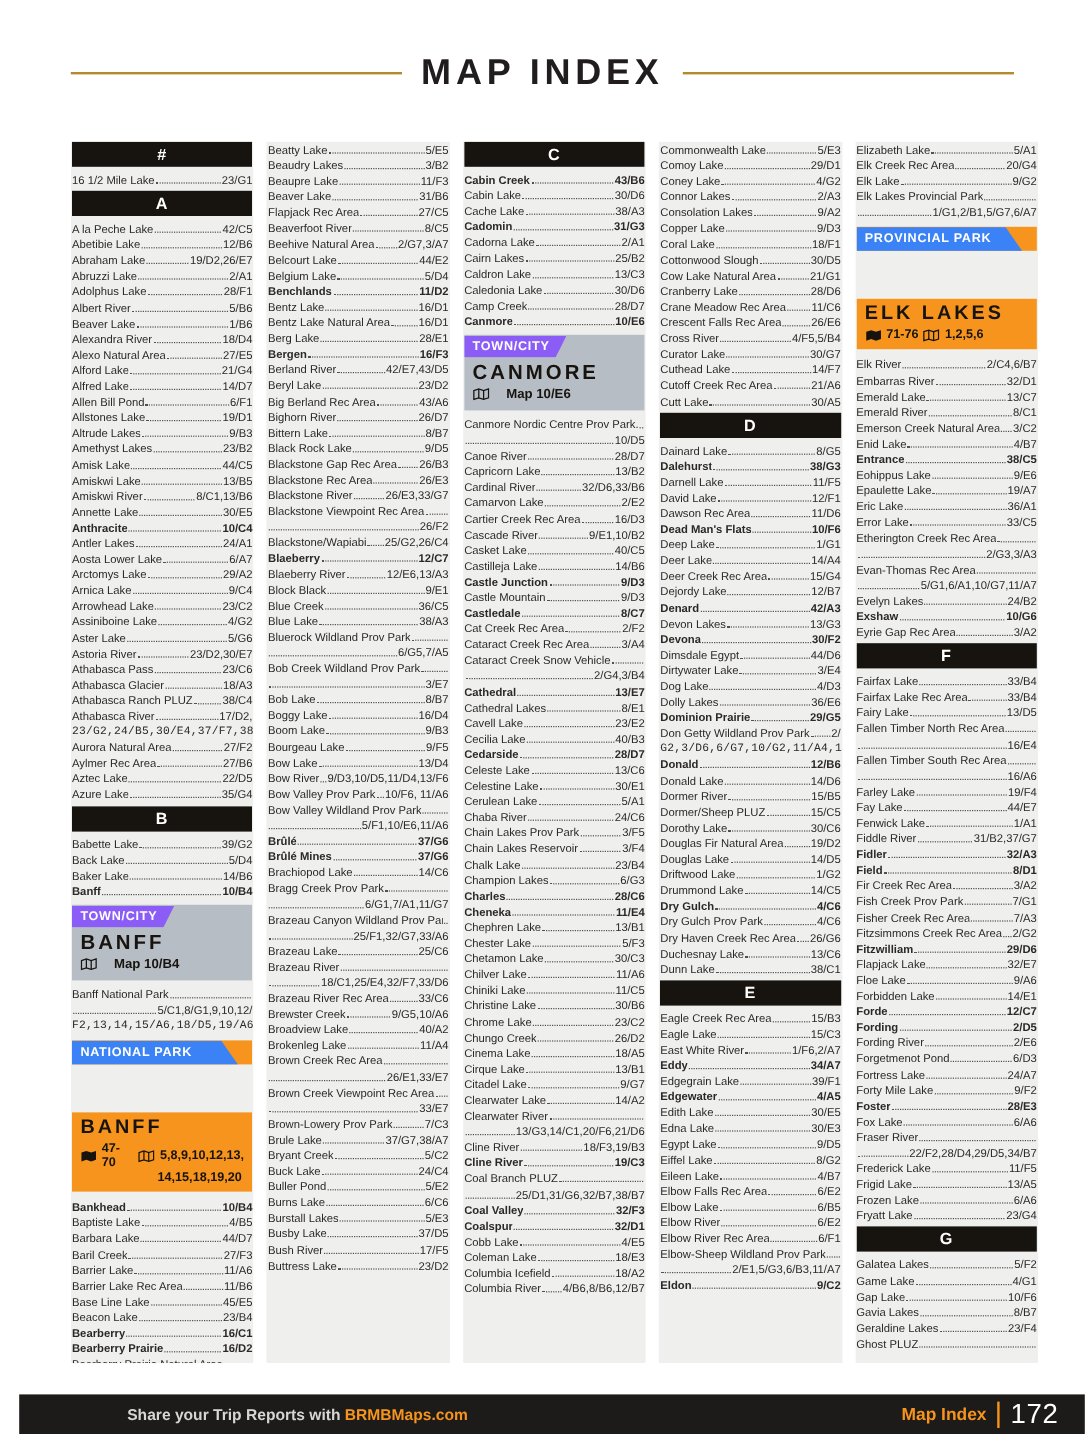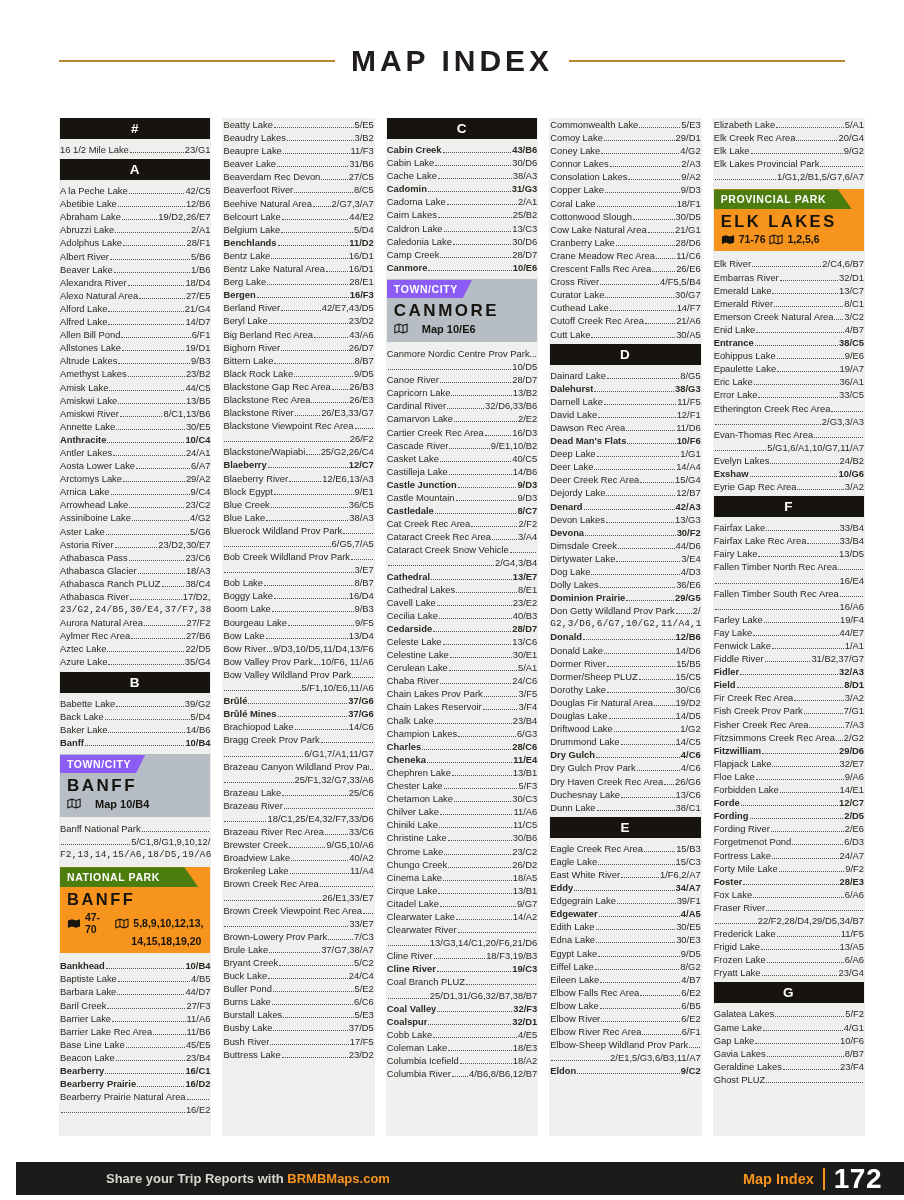--- a/index.html
+++ b/index.html
@@ -28,36 +28,36 @@
   .citybox{background:#b7bdc5;margin:5px 0;padding-bottom:7px;}
   .city-tab{display:inline-block;background:#8b5cf6;color:#fff;font-weight:bold;font-size:10.5px;
     letter-spacing:0.6px;padding:3px 14px 3px 7px;
     clip-path:polygon(0 0,100% 0,calc(100% - 9px) 100%,0 100%);}
   .city-name{font-size:17px;font-weight:bold;letter-spacing:2.5px;color:#17140f;padding:3px 7px 1px;}
   .refline{display:flex;align-items:center;gap:14px;font-size:11px;font-weight:bold;color:#17140f;padding:1px 7px 0;}
   .refline svg{flex:0 0 auto;}
   
   .parkbox{margin:6px 0;}
   .park-bar{background:#f6941d;height:20px;position:relative;}
-  .park-bar-in{background:#4d7c0f;height:100%;color:#fff;font-weight:bold;font-size:10.5px;
+  .park-bar-in{background:#3b82f6;height:100%;color:#fff;font-weight:bold;font-size:10.5px;
     letter-spacing:0.6px;line-height:20px;padding-left:7px;
     clip-path:polygon(0 0,calc(100% - 26px) 0,calc(100% - 12px) 100%,0 100%);}
-  .park-body{background:#f6941d;padding:3px 7px 6px;}
+  .park-body{background:#f6941d;padding:3px 7px 6px;margin-top:40px;}
   .park-name{font-size:16.5px;font-weight:bold;letter-spacing:2.5px;color:#17140f;padding-bottom:2px;}
   .park-refs{display:flex;align-items:center;gap:4px;font-size:10.5px;font-weight:bold;color:#17140f;}
   .park-refs2{text-align:right;font-size:10.5px;font-weight:bold;color:#17140f;padding-right:2px;}
   
   .footer{position:absolute;left:16px;top:1162px;width:904px;height:33px;background:#1c1b19;
     display:flex;align-items:center;justify-content:space-between;box-sizing:border-box;padding:0 38px 0 90px;}
   .foot-left{font-size:13px;color:#d8d6d2;font-weight:bold;}
   .foot-brand{color:#f6941d;font-weight:bold;}
   .foot-right{display:flex;align-items:center;gap:9px;}
   .foot-label{color:#f6941d;font-size:14.5px;font-weight:bold;}
   .foot-div{width:2px;height:22px;background:#f6941d;}
-  .foot-page{color:#ffffff;font-size:28px;font-weight:bold;letter-spacing:0.5px;}
+  .foot-page{color:#ffffff;font-size:23px;font-weight:normal;letter-spacing:0.5px;}
 </style>
 </head>
 <body>
 
 <div class="hdr">
   <div class="title-row">
     <div class="rule"></div>
     <div class="page-title">MAP INDEX</div>
     <div class="rule"></div>
   </div>
@@ -384,21 +384,21 @@
         <span class="n">Beaupre Lake</span>
         <span class="lead"></span>
         <span class="r">11/F3</span>
       </div>
       <div class="entry">
         <span class="n">Beaver Lake</span>
         <span class="lead"></span>
         <span class="r">31/B6</span>
       </div>
       <div class="entry">
-        <span class="n">Beaverdam Rec Devon</span>
+        <span class="n">Flapjack Rec Area</span>
         <span class="lead"></span>
         <span class="r">27/C5</span>
       </div>
       <div class="entry">
         <span class="n">Beaverfoot River</span>
         <span class="lead"></span>
         <span class="r">8/C5</span>
       </div>
       <div class="entry">
         <span class="n">Beehive Natural Area</span>
@@ -502,21 +502,21 @@
         <span class="n">Blaeberry</span>
         <span class="lead"></span>
         <span class="r">12/C7</span>
       </div>
       <div class="entry">
         <span class="n">Blaeberry River</span>
         <span class="lead"></span>
         <span class="r">12/E6,13/A3</span>
       </div>
       <div class="entry">
-        <span class="n">Block Egypt</span>
+        <span class="n">Block Black</span>
         <span class="lead"></span>
         <span class="r">9/E1</span>
       </div>
       <div class="entry">
         <span class="n">Blue Creek</span>
         <span class="lead"></span>
         <span class="r">36/C5</span>
       </div>
       <div class="entry">
         <span class="n">Blue Lake</span>
@@ -1191,21 +1191,21 @@
         <span class="n">Devon Lakes</span>
         <span class="lead"></span>
         <span class="r">13/G3</span>
       </div>
       <div class="entry bold">
         <span class="n">Devona</span>
         <span class="lead"></span>
         <span class="r">30/F2</span>
       </div>
       <div class="entry">
-        <span class="n">Dimsdale Creek</span>
+        <span class="n">Dimsdale Egypt</span>
         <span class="lead"></span>
         <span class="r">44/D6</span>
       </div>
       <div class="entry">
         <span class="n">Dirtywater Lake</span>
         <span class="lead"></span>
         <span class="r">3/E4</span>
       </div>
       <div class="entry">
         <span class="n">Dog Lake</span>

